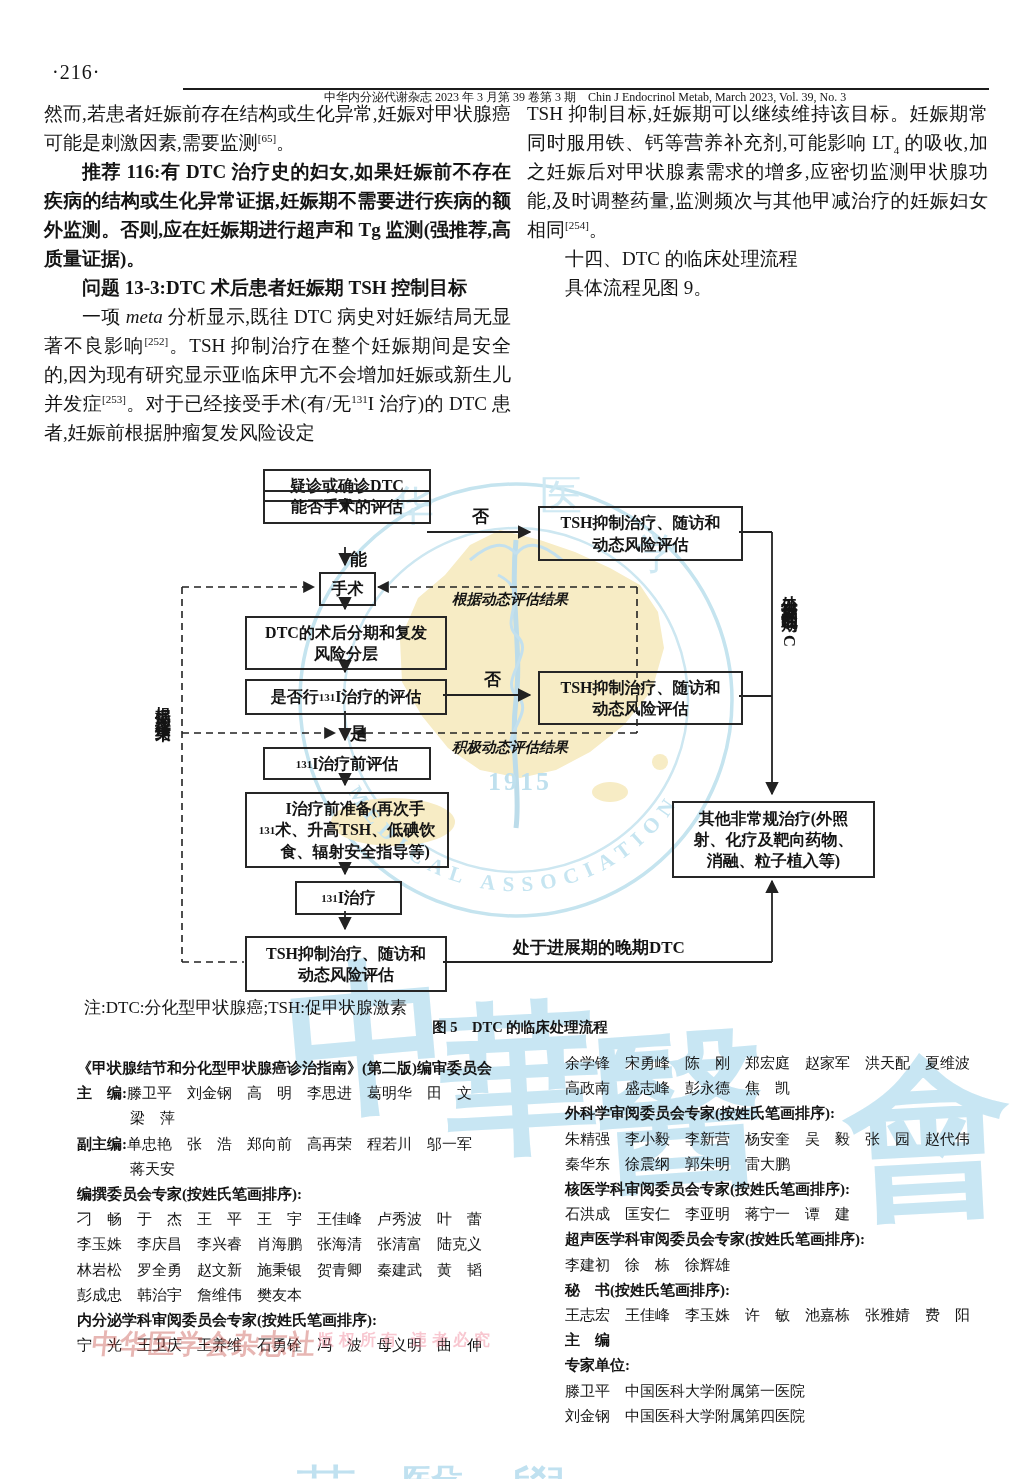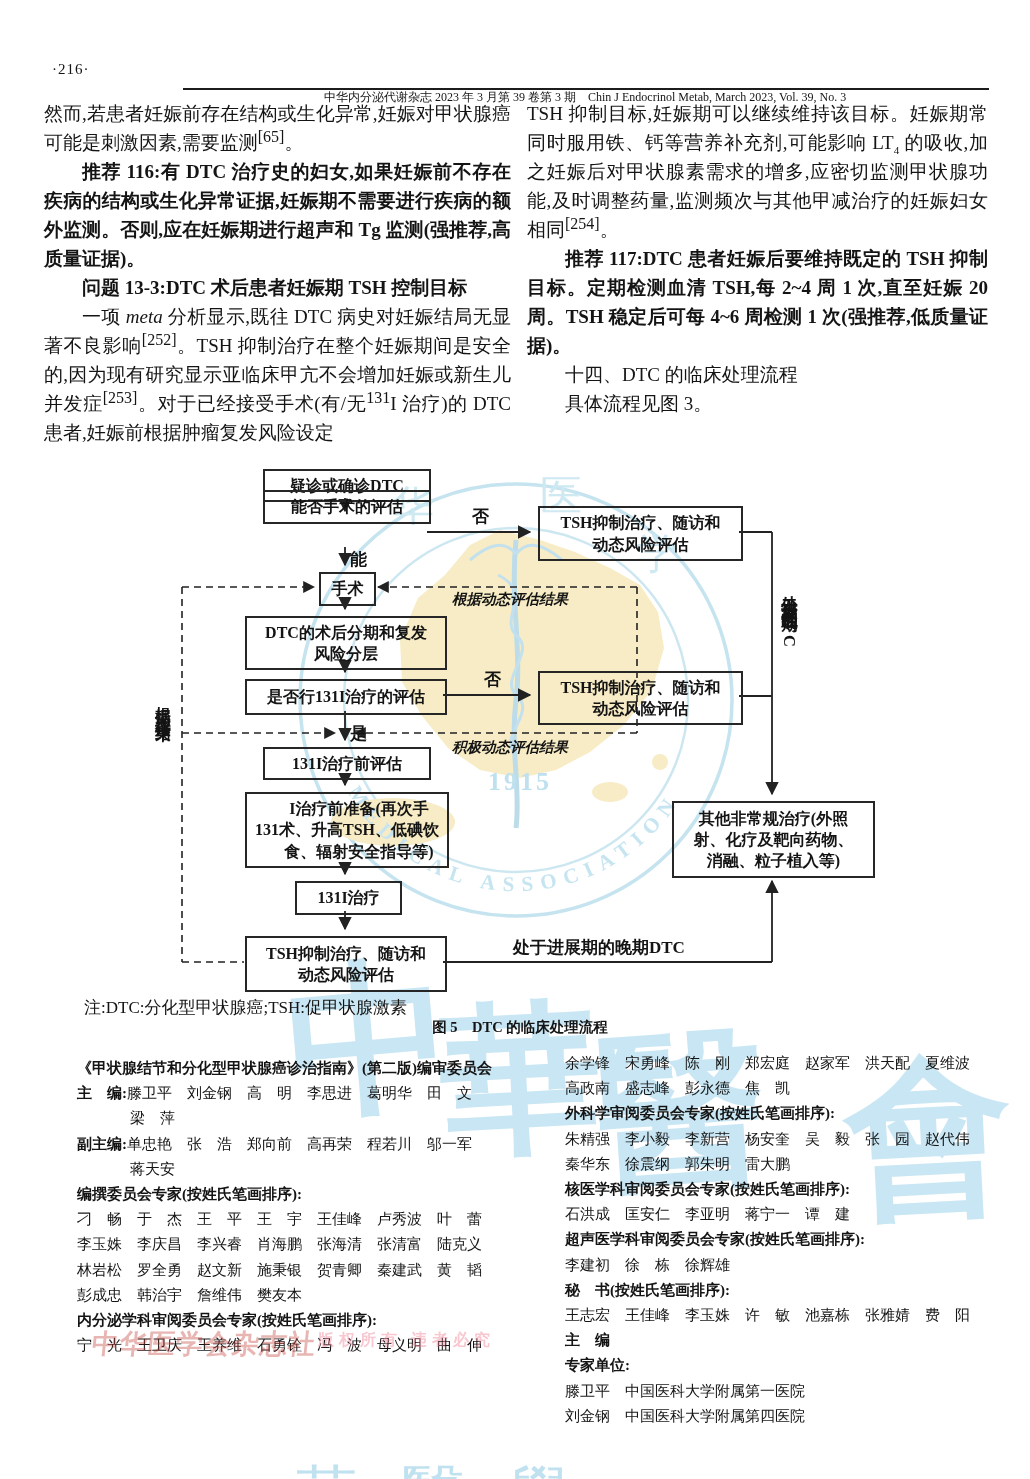--- a/index.html
+++ b/index.html
@@ -1,32 +1,32 @@
 <!DOCTYPE html>
 <html><head>
 <meta charset="utf-8">
 <style>
   html,body{margin:0;padding:0;background:#e8e8e8;}
   .page{position:relative;width:1030px;height:1479px;margin:0 auto;background:#ffffff;
         overflow:hidden;font-family:"Liberation Serif","DejaVu Serif",serif;color:#141414;}
   .abs{position:absolute;}
 
   
-  .pageno{left:52px;top:61px;font-size:15px;letter-spacing:1px;}
+  .pageno{left:52px;top:61px;font-size:20px;letter-spacing:1px;}
   .journal{left:324px;top:61px;font-size:12px;white-space:nowrap;margin-top:28px;}
   .hrule{left:183px;top:88px;width:806px;height:2px;background:#1c1c1c;}
 
   
   .col{line-height:29px;font-size:19px;text-align:justify;z-index:2;}
   .col p{margin:0;}
   .col p.indent{text-indent:2em;}
   .col p.bold{font-weight:700;}
   .lcol{left:44px;top:99px;width:467px;}
   .rcol{left:527px;top:99px;width:461px;}
-  sup{font-size:16px;line-height:0;}
+  sup{font-size:11px;line-height:0;}
   sub{font-size:11px;line-height:0;}
 
   
   .flowsvg{left:0;top:0;width:1030px;height:1479px;z-index:1;pointer-events:none;}
   .fbox{border:2px solid #262626;background:transparent;display:flex;align-items:center;
         justify-content:center;text-align:center;font-weight:700;font-size:16px;
         line-height:1.32;z-index:2;}
   .flbl{font-weight:700;font-size:17px;z-index:2;white-space:nowrap;}
   .fital{font-weight:700;font-style:italic;font-size:14.5px;z-index:2;white-space:nowrap;}
   .fvert{writing-mode:vertical-rl;text-orientation:mixed;font-weight:700;z-index:2;
@@ -92,23 +92,22 @@
   <div class="abs hrule"></div>
 
   <div class="abs col lcol">
     <p class="para">然而,若患者妊娠前存在结构或生化异常,妊娠对甲状腺癌可能是刺激因素,需要监测<sup>[65]</sup>。</p>
     <p class="para bold indent">推荐 116:有 DTC 治疗史的妇女,如果妊娠前不存在疾病的结构或生化异常证据,妊娠期不需要进行疾病的额外监测。否则,应在妊娠期进行超声和 Tg 监测(强推荐,高质量证据)。</p>
     <p class="para bold indent">问题 13-3:DTC 术后患者妊娠期 TSH 控制目标</p>
     <p class="para indent">一项 <i>meta</i> 分析显示,既往 DTC 病史对妊娠结局无显著不良影响<sup>[252]</sup>。TSH 抑制治疗在整个妊娠期间是安全的,因为现有研究显示亚临床甲亢不会增加妊娠或新生儿并发症<sup>[253]</sup>。对于已经接受手术(有/无<sup>131</sup>I 治疗)的 DTC 患者,妊娠前根据肿瘤复发风险设定</p>
   </div>
   <div class="abs col rcol">
     <p class="para">TSH 抑制目标,妊娠期可以继续维持该目标。妊娠期常同时服用铁、钙等营养补充剂,可能影响 LT<sub>4</sub> 的吸收,加之妊娠后对甲状腺素需求的增多,应密切监测甲状腺功能,及时调整药量,监测频次与其他甲减治疗的妊娠妇女相同<sup>[254]</sup>。</p>
-    <p class="para bold indent">推荐 117:DTC 患者妊娠后要维持既定的 TSH 抑制目标。定期检测血清 TSH,每 2~4 周 1 次,直至妊娠 20 周。TSH 稳定后可每 4~6 周检测 1 次(强推荐,低质量证据)。</p>
     <p class="para indent">十四、DTC 的临床处理流程</p>
-    <p class="para indent">具体流程见图 3。</p>
+    <p class="para indent">具体流程见图 9。</p>
   </div>
 
   <svg class="abs flowsvg" viewBox="0 0 1030 1479">
     <defs>
       <marker id="arr" viewBox="0 0 10 10" refX="9" refY="5" markerWidth="7.5" markerHeight="7.5" orient="auto-start-reverse">
         <path d="M0,0 L10,5 L0,10 z" fill="#222"></path>
       </marker>
     </defs>
     <g stroke="#222" stroke-width="1.8" fill="none">
       <path d="M345,498 V511" marker-end="url(#arr)"></path>

